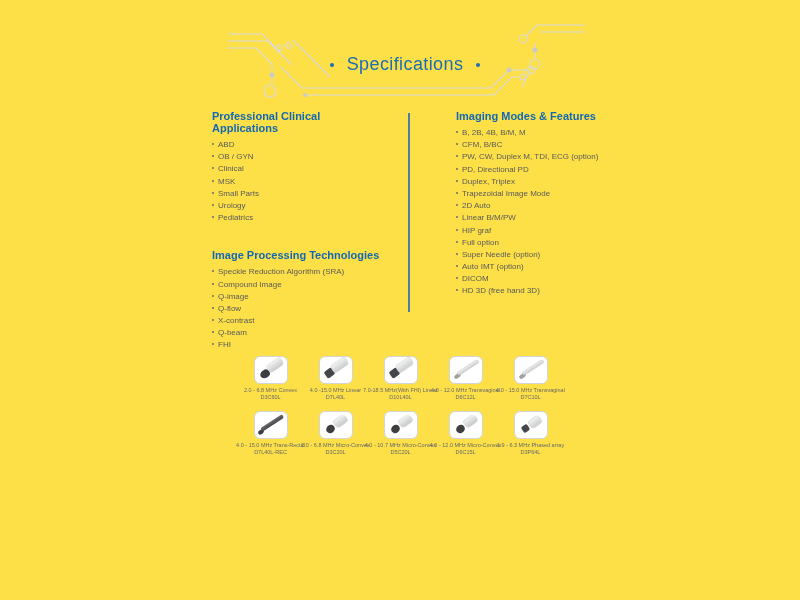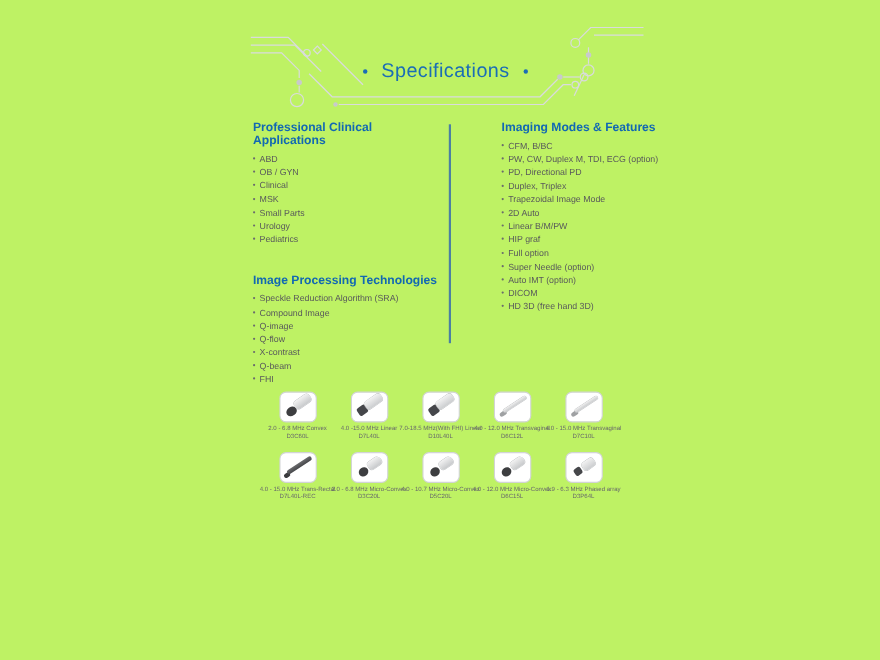--- a/index.html
+++ b/index.html
@@ -1,31 +1,31 @@
 <!DOCTYPE html>
 <html><head>
 <meta charset="utf-8">
 <style>
   html,body{margin:0;padding:0;background:#ffffff;}
   .page{
-    position:relative;width:800px;height:600px;background:#bef264;
+    position:relative;width:800px;height:600px;background:#fde047;
     font-family:"Liberation Sans", sans-serif;overflow:hidden;
   }
   .deco{position:absolute;left:0;top:0;pointer-events:none;}
   
   .title-wrap{
     position:absolute;left:290px;top:54px;width:230px;
     display:flex;align-items:center;justify-content:center;gap:13px;
   }
   .title-dot{width:4px;height:4px;border-radius:50%;background:#1a6db6;display:inline-block;}
   .page-title{
     color:#1a6db6;font-size:18px;letter-spacing:.4px;font-weight:400;
   }
   
-  .col-left{position:absolute;left:230px;top:110px;width:176px;}
+  .col-left{position:absolute;left:212px;top:110px;width:176px;}
   .col-right{position:absolute;left:456px;top:110px;width:210px;}
   .v-divider{position:absolute;left:408px;top:113px;width:2px;height:199px;background:#4c80a1;}
   .sec-title{
     color:#1268b3;font-size:11px;font-weight:bold;margin:0 0 5px 0;line-height:12px;
   }
   .sec-title.second{margin-top:25px;}
   ul.spec-list{list-style:none;margin:0;padding:0;}
   ul.spec-list li{
     font-size:8px;color:#58595b;line-height:12.2px;height:12.2px;
     white-space:nowrap;
@@ -123,20 +123,21 @@
       <li>Q-beam</li>
       <li>FHI</li>
     </ul>
   </div>
 
   <div class="v-divider"></div>
 
   <div class="col-right">
     <h2 class="sec-title">Imaging Modes &amp; Features</h2>
     <ul class="spec-list">
+      <li>B, 2B, 4B, B/M, M</li>
       <li>CFM, B/BC</li>
       <li>PW, CW, Duplex M, TDI, ECG (option)</li>
       <li>PD, Directional PD</li>
       <li>Duplex, Triplex</li>
       <li>Trapezoidal Image Mode</li>
       <li>2D Auto</li>
       <li>Linear B/M/PW</li>
       <li>HIP graf</li>
       <li>Full option</li>
       <li>Super Needle (option)</li>

